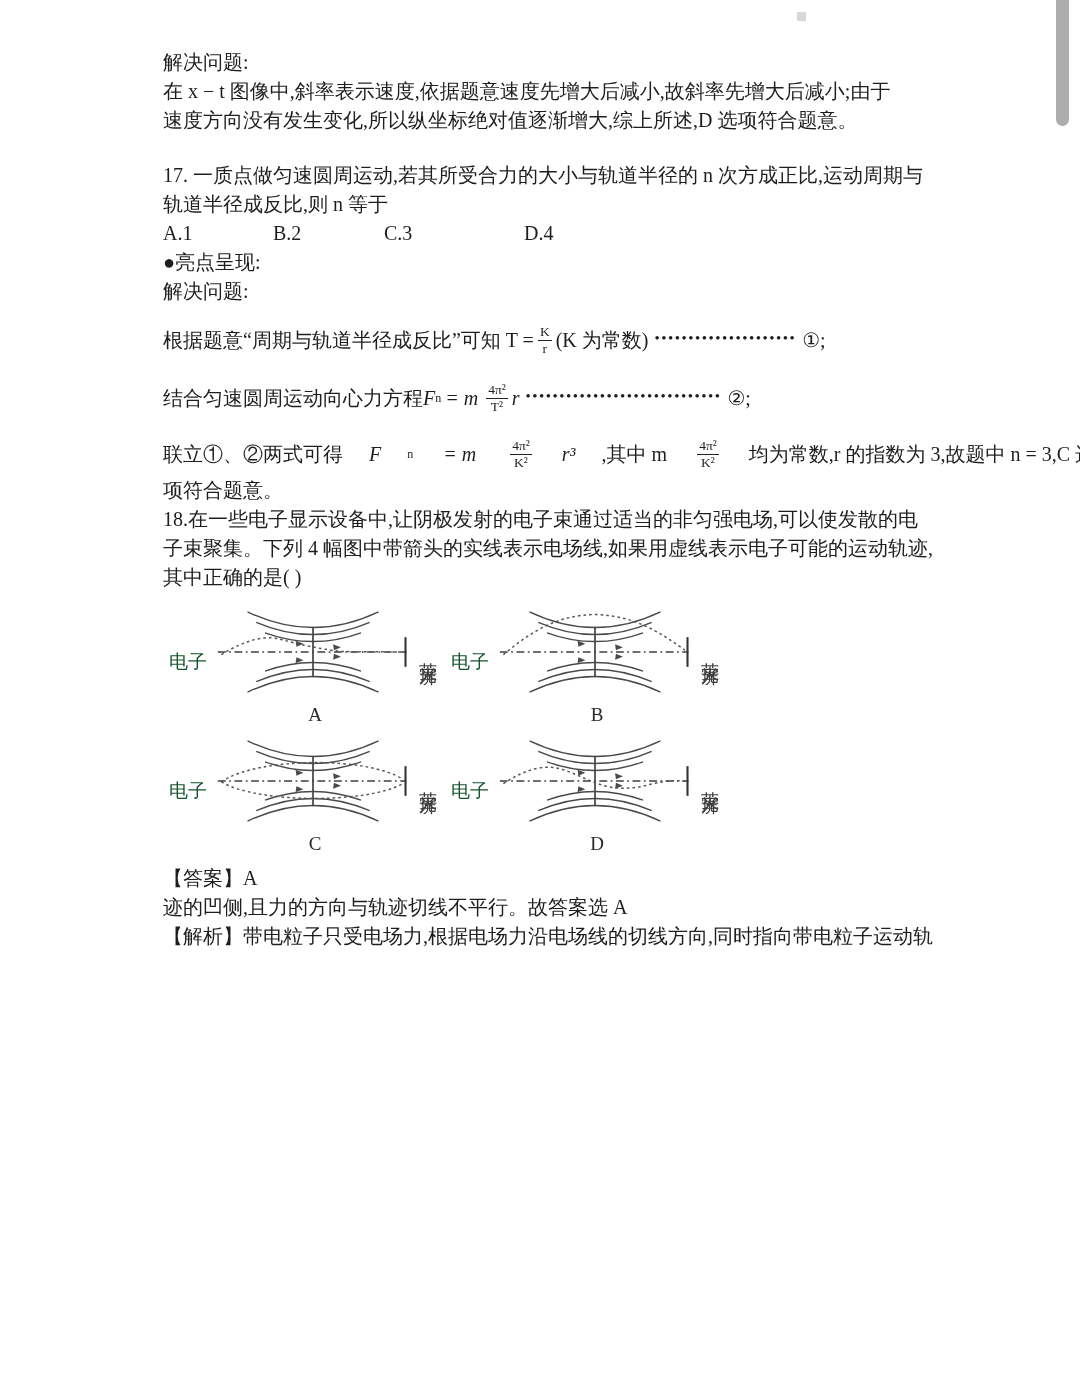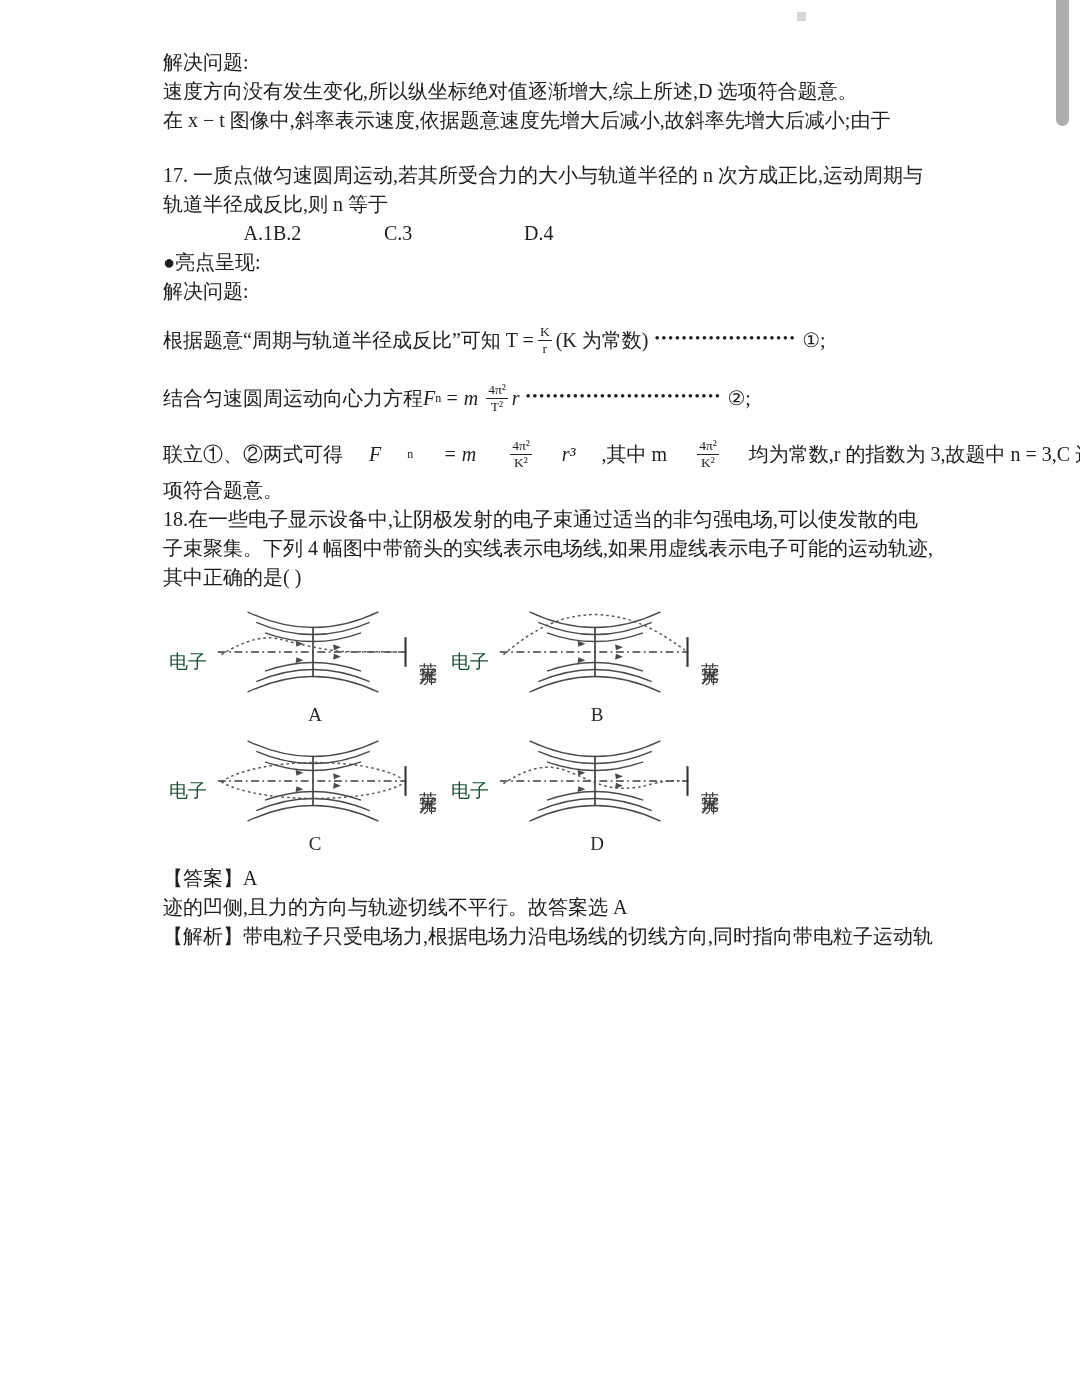--- a/index.html
+++ b/index.html
@@ -12,21 +12,21 @@
     position:absolute; top:0; right:11px; width:13px; height:126px;
     border-radius:0 0 7px 7px;
   }
   .speck { position:absolute; left:797px; top:12px; width:9px; height:9px;
     background:#c9c9c9; opacity:.75; }
   .content { position:absolute; left:163px; top:48px; width:760px;
     font-size:20px; line-height:29px; }
   .tline { white-space:nowrap; }
   .q17 { margin-top:26px; }
   .options { display:flex; white-space:nowrap; }
-  .options .opt0 { width:110px;text-align:right; } .options .opt1 { width:111px; }
+  .options .opt0 { width:110px; } .options .opt1 { width:111px; }
   .options .opt2 { width:140px; }
   .formula-row { display:flex; align-items:center; white-space:nowrap; }
   .f1 { margin-top:12px; margin-bottom:0; height:44px; }
   .f2 { margin-top:14px; height:44px; }
   .f3 { margin-top:12px; height:44px;gap:26px; }
   .frac { display:inline-flex; flex-direction:column; align-items:center;
     font-size:13.5px; line-height:1.15; margin:0 4px; }
   .frac .num { border-bottom:1.3px solid #222; padding:0 2px; }
   .mi { font-style:italic; }
   sub { font-size:12px; } 
@@ -72,22 +72,22 @@
   </defs>
 </svg>
 
 <div class="page">
   <div class="speck"></div>
   <div class="scroll-thumb" style="background:#adadad"></div>
 
   <main class="content">
 
     <div class="tline">解决问题:</div>
+    <div class="tline">在 x − t 图像中,斜率表示速度,依据题意速度先增大后减小,故斜率先增大后减小;由于</div>
     <div class="tline">速度方向没有发生变化,所以纵坐标绝对值逐渐增大,综上所述,D 选项符合题意。</div>
-    <div class="tline">在 x − t 图像中,斜率表示速度,依据题意速度先增大后减小,故斜率先增大后减小;由于</div>
 
     <div class="tline q17">17. 一质点做匀速圆周运动,若其所受合力的大小与轨道半径的 n 次方成正比,运动周期与</div>
     <div class="tline">轨道半径成反比,则 n 等于</div>
 
     <div class="options">
       <span class="opt0">A.1</span>
       <span class="opt1">B.2</span>
       <span class="opt2">C.3</span>
       <span>D.4</span>
     </div>

